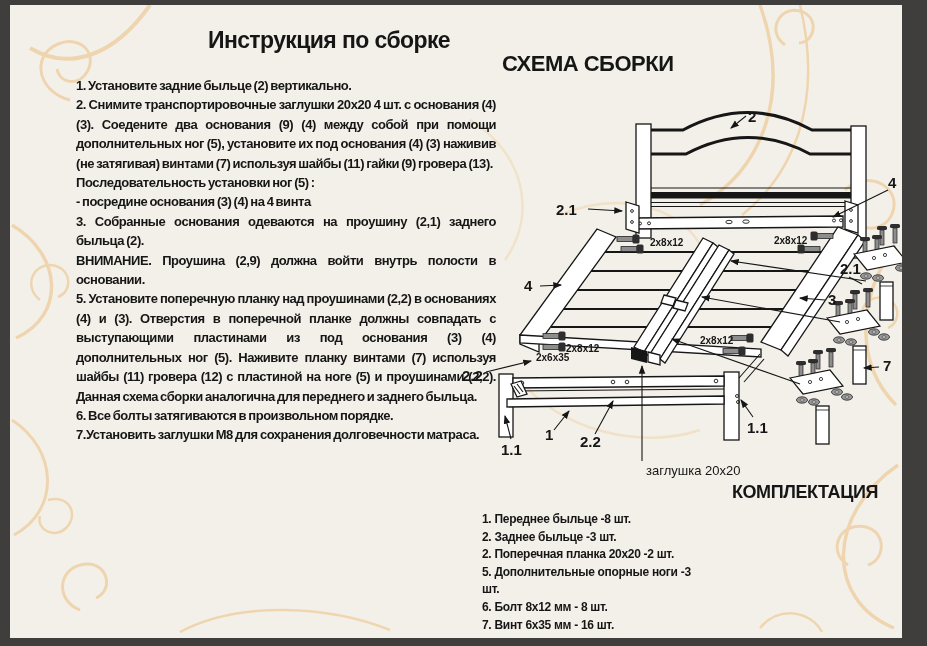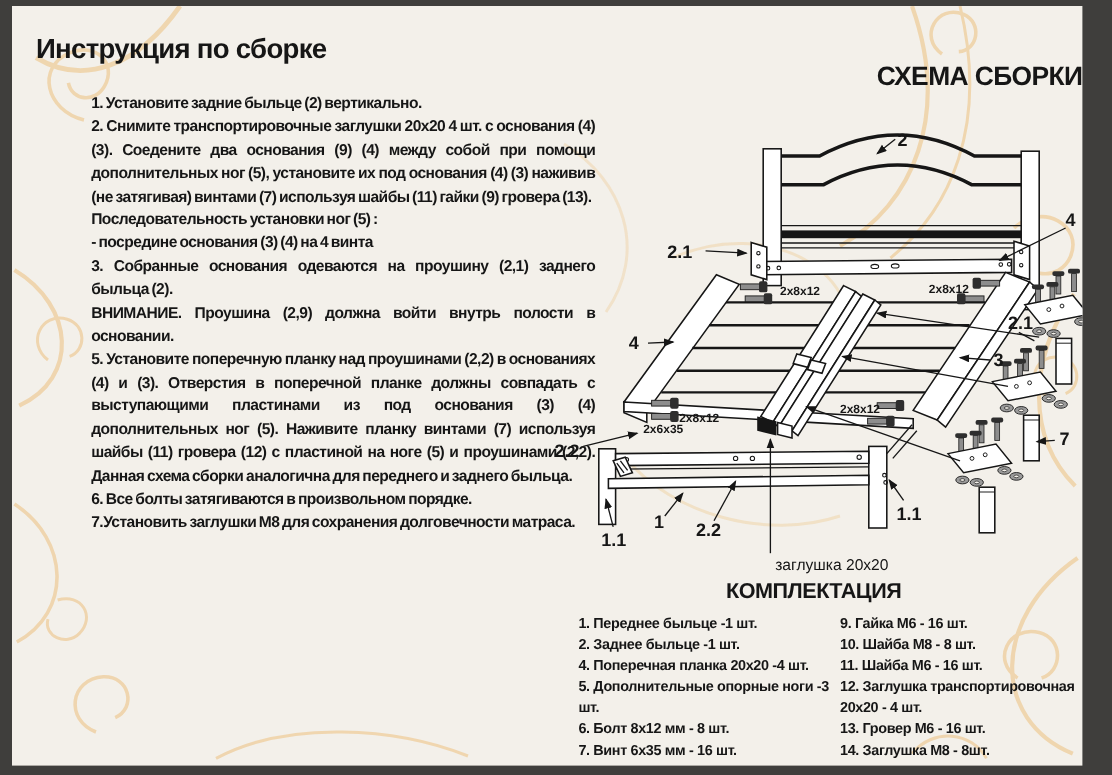--- a/index.html
+++ b/index.html
@@ -9,36 +9,36 @@
     font-family:"Liberation Sans",sans-serif;
     color:#161616;
     overflow:hidden;
   }
   .frame{
     position:absolute;left:10px;top:5px;width:892px;height:633px;
     background:#f3f0ea;overflow:hidden;
   }
   .ornaments{position:absolute;left:0;top:0;width:892px;height:633px;pointer-events:none;}
   .col-title{
-    position:absolute;left:20px;top:22px;width:420px;text-align:left;
+    position:absolute;left:20px;top:22px;width:420px;text-align:right;
     font-size:23px;font-weight:bold;letter-spacing:-0.6px;
   }
   .instructions{
     position:absolute;left:30px;top:71px;width:420px;
     font-size:13px;font-weight:bold;line-height:19.4px;
     text-align:justify;letter-spacing:-0.45px;word-spacing:-1px;margin-left:36px;
   }
   .instructions p{margin:0;}
   .schema-title{
-    position:absolute;left:492px;top:46px;width:400px;text-align:right;
+    position:absolute;left:492px;top:46px;width:400px;text-align:left;
     font-size:22px;font-weight:bold;letter-spacing:-0.5px;
   }
   .diagram-svg{position:absolute;left:445px;top:75px;}
   .kompl-title{
-    position:absolute;left:468px;top:477px;width:400px;text-align:center;
+    position:absolute;left:468px;top:477px;width:400px;text-align:right;
     font-size:18px;font-weight:bold;letter-spacing:-0.4px;
   }
   .parts{
     position:absolute;top:506px;font-size:12px;font-weight:bold;
     line-height:17.6px;letter-spacing:-0.3px;
   }
   .parts ul{list-style:none;margin:0;padding:0;}
   .parts-left{left:472px;width:212px;}
   .parts-right{left:690px;width:206px;}
   
@@ -263,32 +263,22 @@
       <text class="lbl-sm" x="536" y="361">2x6x35</text>
 
       <line class="ln" x1="642" y1="461" x2="642" y2="366" marker-end="url(#ah)"></line>
       <text class="cap" x="646" y="475">заглушка 20х20</text>
     </g>
   </svg>
 
   <div class="kompl-title">КОМПЛЕКТАЦИЯ</div>
   <div class="parts parts-left">
     <ul>
-      <li>1. Переднее быльце -1 шт.</li>
-      <li>2. Заднее быльце -1 шт.</li>
-      <li>4. Поперечная планка 20х20 -4 шт.</li>
+      <li>1. Переднее быльце -8 шт.</li>
+      <li>2. Заднее быльце -3 шт.</li>
+      <li>2. Поперечная планка 20х20 -2 шт.</li>
       <li>5. Дополнительные опорные ноги -3 шт.</li>
       <li>6. Болт 8х12 мм - 8 шт.</li>
       <li>7. Винт 6х35 мм - 16 шт.</li>
     </ul>
   </div>
-  <div class="parts parts-right">
-    <ul>
-      <li>9. Гайка М6 - 16 шт.</li>
-      <li>10. Шайба М8 - 8 шт.</li>
-      <li>11. Шайба М6 - 16 шт.</li>
-      <li>12. Заглушка транспортировочная 20х20 - 4 шт.</li>
-      <li>13. Гровер М6 - 16 шт.</li>
-      <li>14. Заглушка М8 - 8шт.</li>
-    </ul>
-  </div>
 
 </div>
 
 </body></html>

